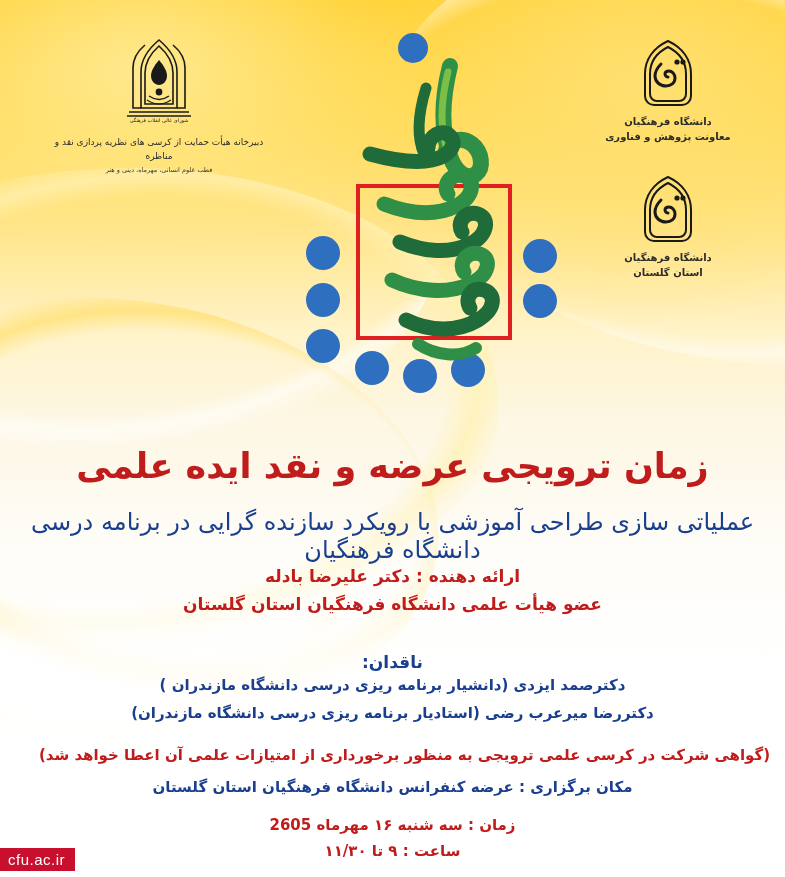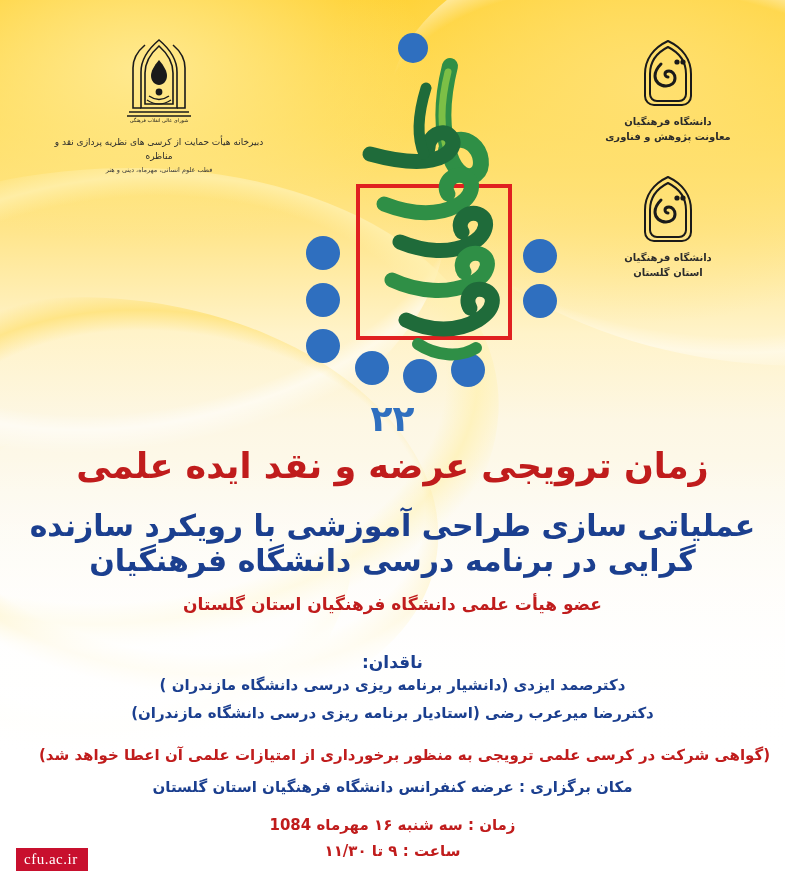--- a/index.html
+++ b/index.html
@@ -54,37 +54,37 @@
   .logo-tr2 .logo-cap{font-size:10px;margin-top:4px;font-weight:bold;}
 
   
   #emblem{position:absolute;left:300px;top:28px;width:260px;height:390px;}
   #emblem svg{display:block;}
 
   
   .txt{position:absolute;width:100%;text-align:center;direction:rtl;}
   .num22{top:398px;font-size:36px;font-weight:bold;color:#2f6fbf;letter-spacing:1px;}
   .title1{top:446px;font-size:35px;font-weight:bold;color:#c01c1c;letter-spacing:0px;}
-  .title2{top:508px;font-size:30px;font-weight:bold;color:#1b3f8f;}
+  .title2{top:508px;font-size:24px;font-weight:normal;color:#1b3f8f;}
   .line-presenter{top:566px;font-size:17px;font-weight:bold;color:#c01c1c;}
   .line-presenter2{top:594px;font-size:17px;font-weight:bold;color:#c01c1c;}
   .critics-head{top:652px;font-size:17px;font-weight:bold;color:#1b3f8f;}
   .critic1{top:676px;font-size:15px;font-weight:bold;color:#1b3f8f;}
   .critic2{top:704px;font-size:15px;font-weight:bold;color:#1b3f8f;}
   .cert{top:746px;font-size:15px;font-weight:bold;color:#c01c1c;padding-left:12px;}
   .place{top:778px;font-size:15px;font-weight:bold;color:#1b3f8f;}
   .time1{top:816px;font-size:15px;font-weight:bold;color:#c01c1c;}
   .time2{top:842px;font-size:15px;font-weight:bold;color:#c01c1c;}
 
   
   #watermark{
     position:absolute;left:0;bottom:6px;
     background:#c8102e;color:#ffffff;
-    font-size:15px;font-family:Liberation Serif, serif;
-    padding:3px 10px 3px 8px;letter-spacing:0.5px;margin-left:16px;
+    font-size:15px;font-family:Liberation Sans, sans-serif;
+    padding:3px 10px 3px 8px;letter-spacing:0.5px;
   }
 </style>
 </head>
 <body>
 
 <div id="poster">
 
   <div class="swirl s1"></div>
   <div class="swirl s2"></div>
   <div class="swirl s3"></div>
@@ -182,29 +182,29 @@
 
         <path d="M106 292 C130 304 158 304 178 292 C196 281 196 266 184 262 C172 258 164 270 170 280" fill="none" stroke="#1f6b3a" stroke-width="15" stroke-linecap="round"></path>
 
         <path d="M118 316 C136 328 160 330 176 320" fill="none" stroke="#2f8f46" stroke-width="12" stroke-linecap="round"></path>
 
         <path d="M126 60 C118 86 116 108 124 126" fill="none" stroke="#1f6b3a" stroke-width="11" stroke-linecap="round"></path>
       </g>
     </svg>
   </div>
 
-  <div class="txt num22">۲۲</div>
   <div class="txt title1">زمان ترویجی عرضه و نقد ایده علمی</div>
   <div class="txt title2">عملیاتی سازی طراحی آموزشی با رویکرد سازنده گرایی در برنامه درسی دانشگاه فرهنگیان</div>
 
+  <div class="txt line-presenter">ارائه دهنده : دکتر علیرضا بادله</div>
   <div class="txt line-presenter2">عضو هیأت علمی دانشگاه فرهنگیان استان گلستان</div>
 
   <div class="txt critics-head">ناقدان:</div>
   <div class="txt critic1">دکترصمد ایزدی (دانشیار برنامه ریزی درسی دانشگاه مازندران )</div>
   <div class="txt critic2">دکتررضا میرعرب رضی  (استادیار برنامه ریزی درسی دانشگاه مازندران)</div>
 
   <div class="txt cert">(گواهی شرکت در کرسی علمی ترویجی به منظور برخورداری از امتیازات علمی آن اعطا خواهد شد)</div>
   <div class="txt place">مکان برگزاری : عرضه کنفرانس دانشگاه فرهنگیان استان گلستان</div>
-  <div class="txt time1">زمان : سه شنبه ۱۶ مهرماه 1084</div>
+  <div class="txt time1">زمان : سه شنبه ۱۶ مهرماه 2605</div>
   <div class="txt time2">ساعت : ۹ تا ۱۱/۳۰</div>
 
   <div id="watermark">cfu.ac.ir</div>
 </div>
 
 </body></html>

